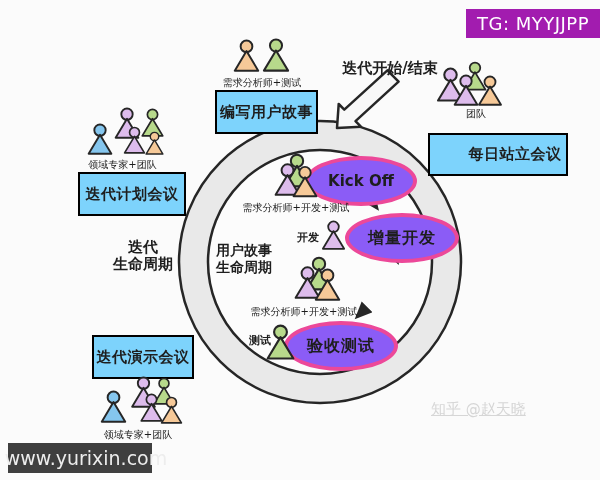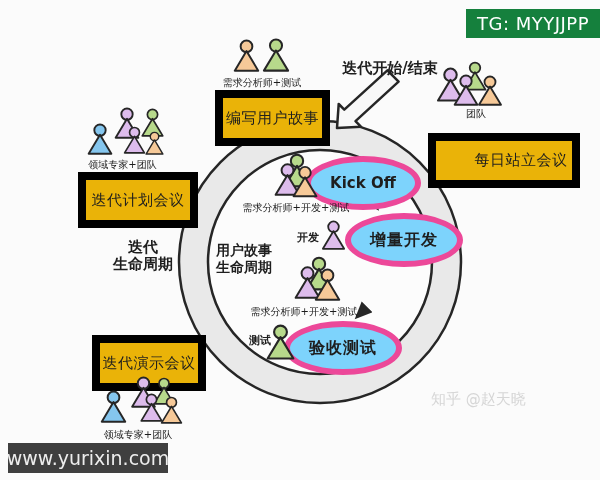--- a/index.html
+++ b/index.html
@@ -4,27 +4,27 @@
 <style>
   html,body{margin:0;padding:0;background:#fff;}
   .canvas{
     position:relative;width:600px;height:480px;overflow:hidden;
     background:#fbfbfb;color:#1e1e1e;
     font-family:"DejaVu Sans","Liberation Sans",sans-serif;
   }
   svg.layer{position:absolute;left:0;top:0;}
   
   .mbox{
-    position:absolute;background:#eab308;border:8px solid #000000;
+    position:absolute;background:#7dd3fc;border:2px solid #000000;
     display:flex;align-items:center;justify-content:center;
-    font-weight:400;font-size:15px;white-space:nowrap;letter-spacing:.5px;
+    font-weight:700;font-size:15px;white-space:nowrap;letter-spacing:.5px;
   }
   
   .stage{
-    position:absolute;background:#7dd3fc;border:6px solid #ec4899;border-radius:50%;
+    position:absolute;background:#8b5cf6;border:4px solid #ec4899;border-radius:50%;
     display:flex;align-items:center;justify-content:center;white-space:nowrap;
   }
   .stage.cn{font-weight:700;font-size:16px;letter-spacing:1px;}
   .stage.en{font-weight:600;font-size:15px;}
   
   .freetext{position:absolute;font-weight:700;white-space:nowrap;}
   .twolines{text-align:center;line-height:17px;font-size:15px;}
   
   .people{position:absolute;}
   .person{position:absolute;overflow:visible;}
@@ -33,21 +33,21 @@
   .p-green  circle,.p-green  polygon{fill:#b7d98b;}
   .p-blue   circle,.p-blue   polygon{fill:#85c6ee;}
   .p-purple circle,.p-purple polygon{fill:#ddbcec;}
   .plabel{
     position:absolute;font-size:10px;font-weight:400;white-space:nowrap;
     left:50%;transform:translateX(-50%);color:#1c1c1c;
   }
   .sidelabel{position:absolute;font-size:11px;font-weight:700;white-space:nowrap;}
   
   .badge{
-    position:absolute;background:#15803d;color:#fff;
+    position:absolute;background:#a21caf;color:#fff;
     display:flex;align-items:center;justify-content:center;white-space:nowrap;
   }
   .tg{font-size:18px;letter-spacing:.5px;}
   .site{background:#3f3f3f;color:#ededed;font-size:19px;}
   .zhihu{position:absolute;color:#d6d6d6;font-size:15px;font-weight:400;white-space:nowrap;}
 </style>
 </head>
 <body>
 
 <div class="canvas">
@@ -207,16 +207,16 @@
 
   <div class="people" style="left:265px;top:325px;width:31px;height:35px;">
     <svg class="person p-green" viewBox="0 0 30 36" style="left:0;top:0;width:31px;height:35px;">
       <circle cx="15" cy="7.2" r="6.6"></circle>
         <polygon points="15,12.5 1.8,34.5 28.2,34.5"></polygon>
       </svg>
     <div class="sidelabel" style="left:-16px;top:8px;">测试</div>
   </div>
 
   <div class="badge tg" style="left:466px;top:9px;width:134px;height:29px;">TG: MYYJJPP</div>
-  <div class="badge site" style="left:8px;top:443px;width:160px;height:30px;">www.yurixin.com</div>
-  <div class="zhihu" style="left:431px;top:390px;">知乎 @赵天晓</div>
+  <div class="badge site" style="left:8px;top:443px;width:132px;height:30px;padding-left:12px;">www.yurixin.com</div>
+  <div class="zhihu" style="left:431px;top:400px;text-decoration:underline;">知乎 @赵天晓</div>
 
 </div>
 
 </body></html>

